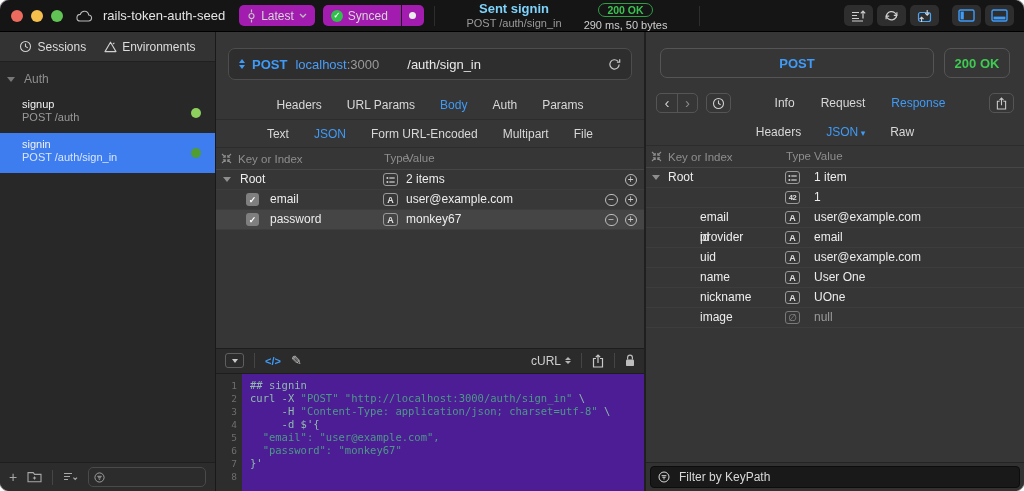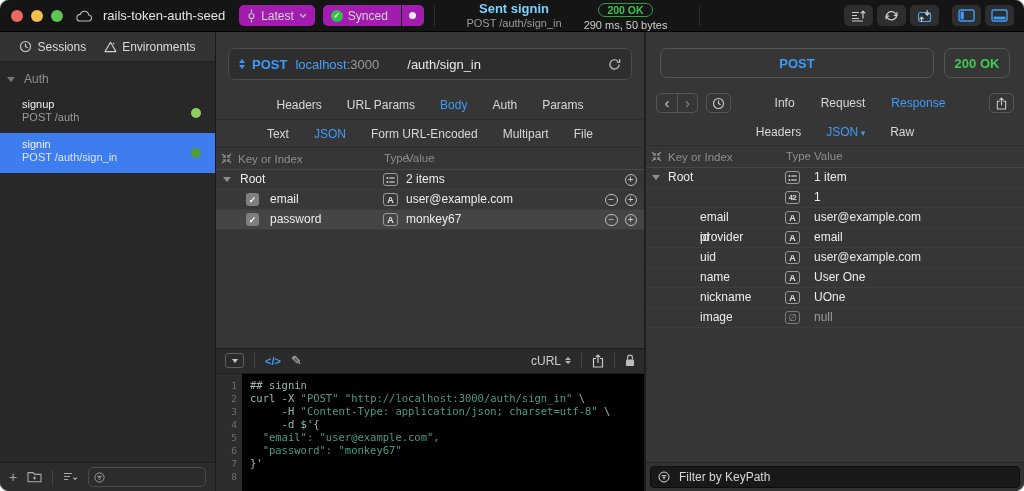--- a/index.html
+++ b/index.html
@@ -98,21 +98,21 @@
   .tri-dn{width:0;height:0;border-left:3.5px solid transparent;border-right:3.5px solid transparent;border-top:4.5px solid #c9c9c9;}
   .code-label{color:#3f9bf8;font-weight:700;font-size:11px;}
   .pencil{color:#c9c9c9;font-size:13px;line-height:1;}
   .curl-wrap{margin-left:auto;display:flex;align-items:center;gap:4px;color:#cfcfcf;font-size:12px;}
   .updn{display:flex;flex-direction:column;gap:1px;}
   .updn i{display:block;width:0;height:0;border-left:3px solid transparent;border-right:3px solid transparent;}
   .updn .u{border-bottom:3.5px solid #b5b5b5;}
   .updn .d{border-top:3.5px solid #b5b5b5;}
   .code-area{flex:1;display:flex;font-family:"DejaVu Sans Mono",monospace;font-size:10.5px;line-height:13px;overflow:hidden;}
   .gutter{width:26px;background:#2d2d2d;color:#6e6e6e;text-align:right;padding:5px 5px 0 0;font-size:9.5px;}
-  .codebox{flex:1;background:#000000;padding:5px 0 12px 8px;white-space:pre;}
+  .codebox{flex:1;background:#4c1d95;padding:5px 0 12px 8px;white-space:pre;}
   .seg-plain{color:#8fbcab;}
   .seg-str{color:#4d9987;}
 
   
   .panel-right{flex:1;background:#363636;display:flex;flex-direction:column;min-width:0;}
   .resp-summary{display:flex;gap:10px;padding:16px 14px 10px;align-items:center;flex:0 0 auto;}
   .resp-url-box{flex:1;height:30px;border:1px solid #555;border-radius:7px;display:flex;align-items:center;justify-content:center;font-size:13px;gap:7px;white-space:nowrap;}
   .r-post{color:#3f9bf8;font-weight:700;}
   .r-url{color:#4b9ef8;}
   .resp-status-box{width:66px;height:30px;border:1px solid #555;border-radius:7px;display:flex;align-items:center;justify-content:center;color:#3ecb52;font-weight:700;font-size:13px;}

